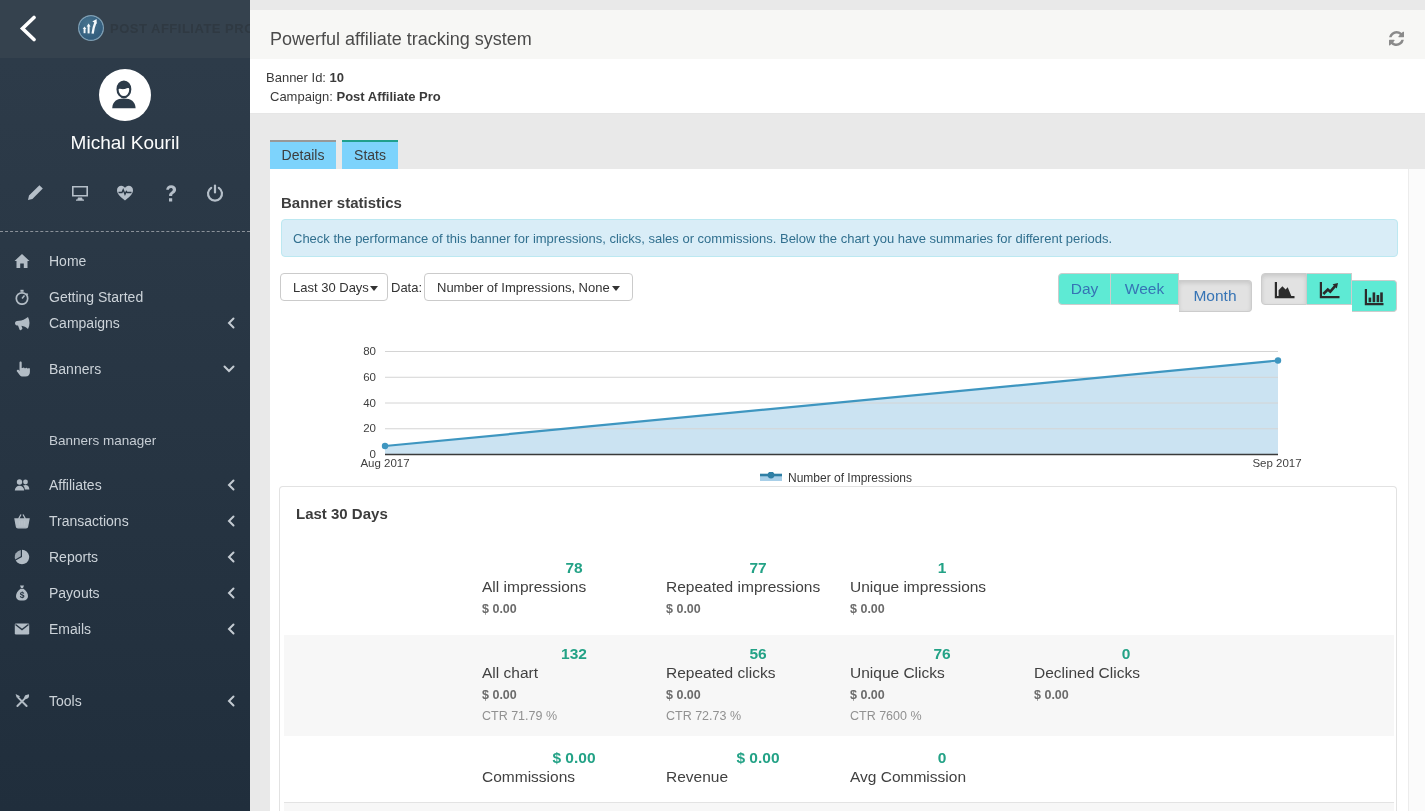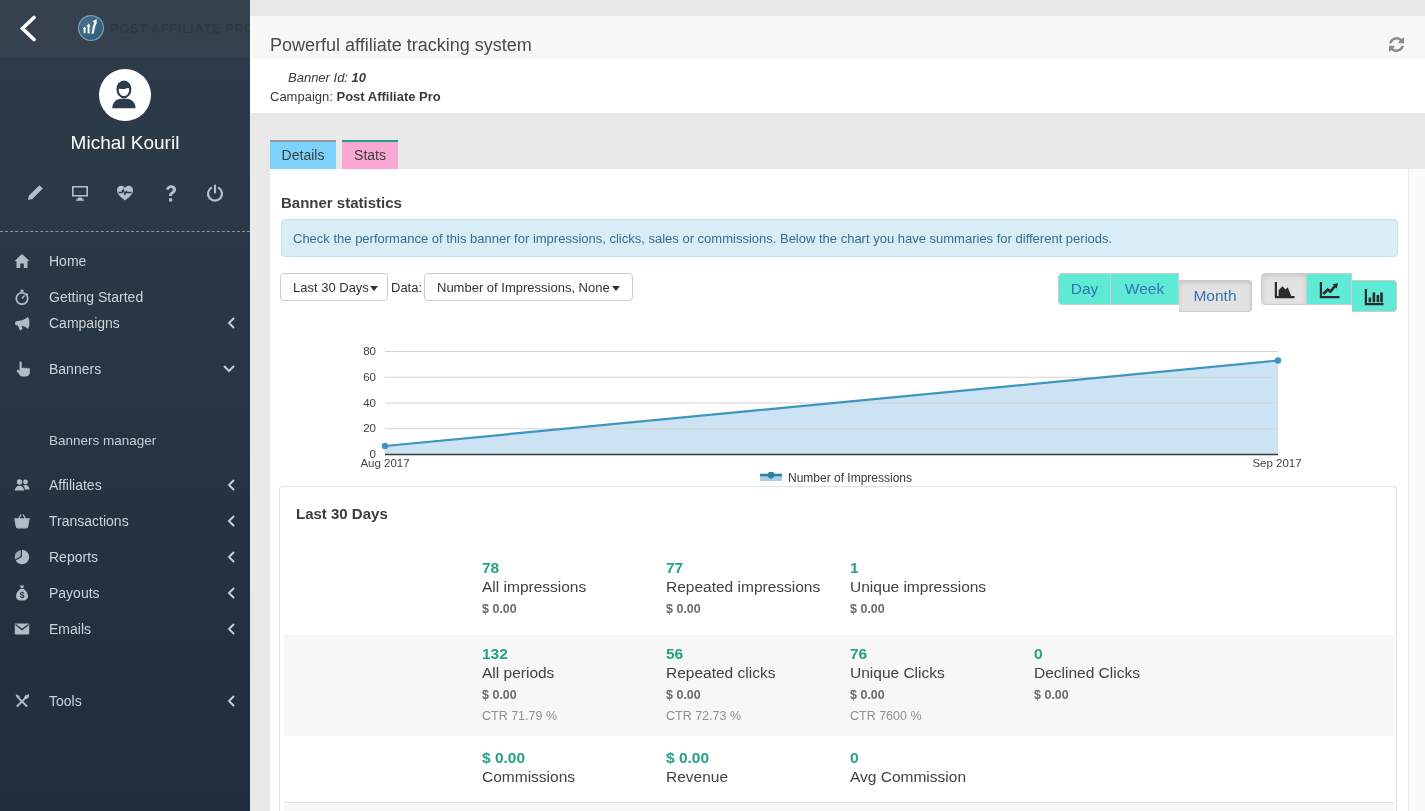--- a/index.html
+++ b/index.html
@@ -18,31 +18,31 @@
 .sb-ico { position:absolute; top:184px; width:18px; height:18px; }
 #dash-line { position:absolute; left:0; top:231px; width:250px; border-top:1px dashed rgba(255,255,255,0.45); }
 
 .mi { position:absolute; left:0; width:250px; height:26px; color:#ccd3d9; font-size:14px; white-space:nowrap; }
 .mi .txt { position:absolute; left:49px; top:50%; transform:translateY(-50%); }
 .mi .ic { position:absolute; left:14px; top:50%; transform:translateY(-50%); width:16px; height:16px; }
 .mi .chev { position:absolute; right:15px; top:50%; transform:translateY(-50%); }
 .sub { font-size:13.5px; color:#c6cdd4; }
 
 
-#mhead { position:absolute; left:250px; top:16px; width:1175px; height:58px; background:#f7f7f5; border-bottom:1px solid #e3e3e1; }
+#mhead { position:absolute; left:250px; top:10px; width:1175px; height:58px; background:#f7f7f5; border-bottom:1px solid #e3e3e1; }
 #mtitle { position:absolute; left:20px; top:19px; font-size:18px; color:#4b4b4b; }
 #refresh { position:absolute; right:21px; top:21px; }
 #infobar { position:absolute; left:250px; top:59px; width:1175px; height:55px; background:#fff; border-bottom:1px solid #e6e6e6; font-size:13px; color:#3a3a3a; }
-#infobar .l1 { position:absolute; left:38px; top:11px;font-style:italic; }
+#infobar .l1 { position:absolute; left:16px; top:11px; }
 #infobar .l2 { position:absolute; left:20px; top:30px; }
 
 
 .tab { position:absolute; top:140px; height:29px; font-size:14px; color:#3d3d3d; text-align:center; line-height:27px; }
 #tab-details { left:270px; width:66px; background:#7dd3fc; border-top:2px solid #989898; }
-#tab-stats { left:342px; width:56px; background:#f9a8d4; border-top:2px solid #20a08d; }
+#tab-stats { left:342px; width:56px; background:#7dd3fc; border-top:2px solid #20a08d; }
 
 
 #panel { position:absolute; left:270px; top:169px; width:1138px; height:642px; background:#fff; }
 #scrollstrip { position:absolute; left:1408px; top:169px; width:17px; height:642px; background:#fbfbfb; border-left:1px solid #ececec; }
 
 #bstats-h { position:absolute; left:281px; top:194px; font-size:15px; font-weight:bold; color:#3e3e3e; }
 #alert { position:absolute; left:281px; top:219px; width:1117px; height:38px; background:#d9edf7; border:1px solid #bce8f1; border-radius:4px; }
 #alert span { position:absolute; left:11px; top:11px; font-size:13px; color:#31708f; white-space:nowrap; }
 
 
@@ -69,21 +69,21 @@
 #legend { position:absolute; left:760px; top:470px; width:300px; height:14px; }
 #legend .sw { position:absolute; left:0; top:2px; width:22px; height:9px; }
 #legend .lt { position:absolute; left:28px; top:1px; font-size:12px; color:#383838; white-space:nowrap; }
 
 
 #statbox { position:absolute; left:279px; top:486px; width:1118px; height:326px; background:#fff; border:1px solid #e2e2e2; border-radius:4px 4px 0 0; border-bottom:none; }
 #statbox .hd { position:absolute; left:16px; top:18px; font-size:15px; font-weight:bold; color:#3c3c3c; }
 .srow { position:absolute; left:4px; width:1110px; }
 .cell { position:absolute; top:0; width:184px; }
 .c1 { left:198px; } .c2 { left:382px; } .c3 { left:566px; } .c4 { left:750px; }
-.num { font-size:15.5px; font-weight:bold; color:#23a286; }
+.num { font-size:15.5px; font-weight:bold; color:#23a286;text-align:center; }
 .lbl { font-size:15.5px; color:#414141; margin-top:1px; }
 .usd { font-size:12.5px; font-weight:bold; color:#6b6b6b; margin-top:6px; }
 .ctr { font-size:12.5px; color:#919191; margin-top:7px; }
 #row1 { top:46px; height:102px; }
 #row2 { top:148px; height:101px; background:#f7f7f7; }
 #row3 { top:249px; height:66px; }
 #row4 { top:315px; height:11px; background:#f7f7f7; border-top:1px solid #e3e3e3; }
 #row1 .cell { top:26px; }
 #row2 .cell { top:10px; }
 #row3 .cell { top:13px; }
@@ -355,21 +355,21 @@
       </div>
     <div class="cell c3">
         <div class="num">1</div>
         <div class="lbl">Unique impressions</div>
         <div class="usd">$ 0.00</div>
       </div>
   </div>
   <div class="srow" id="row2">
     <div class="cell c1">
         <div class="num">132</div>
-        <div class="lbl">All periods</div>
+        <div class="lbl">All chart</div>
         <div class="usd">$ 0.00</div>
         <div class="ctr">CTR 71.79 %</div>
       </div>
     <div class="cell c2">
         <div class="num">56</div>
         <div class="lbl">Repeated clicks</div>
         <div class="usd">$ 0.00</div>
         <div class="ctr">CTR 72.73 %</div>
       </div>
     <div class="cell c3">

